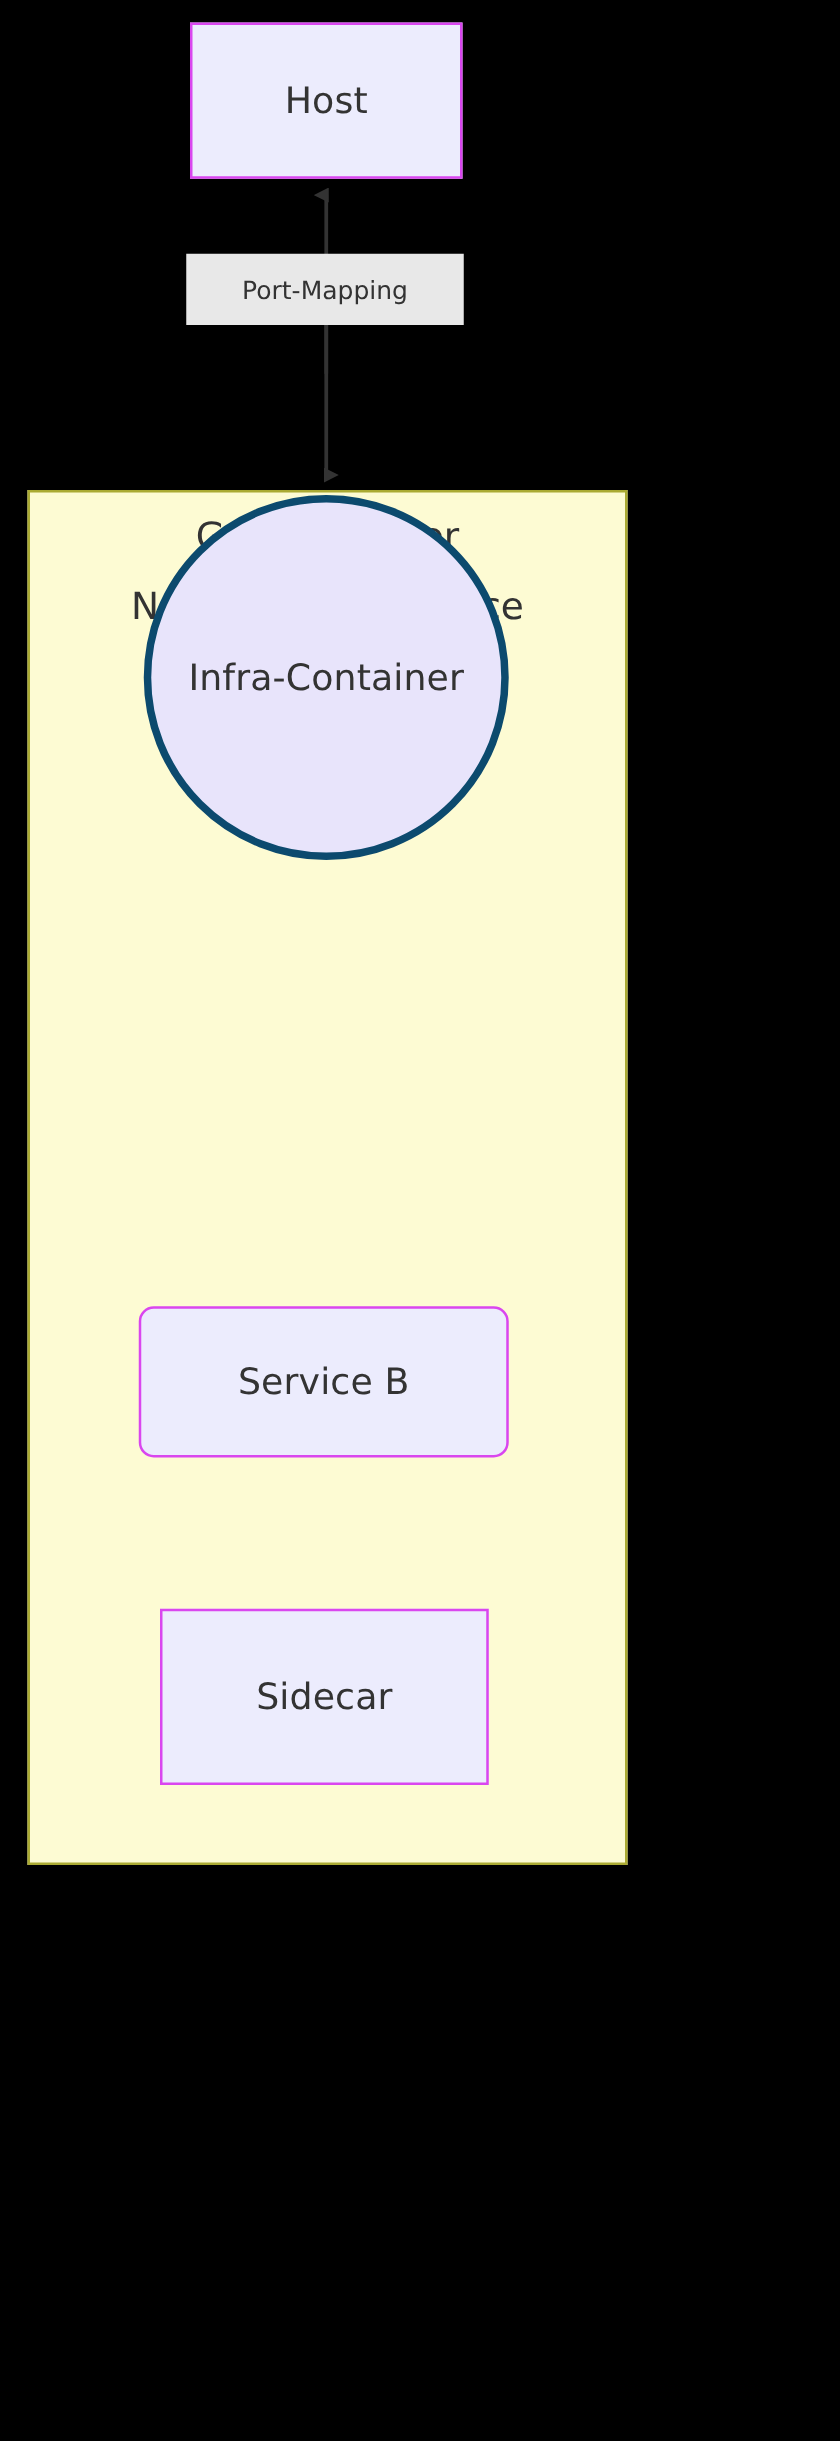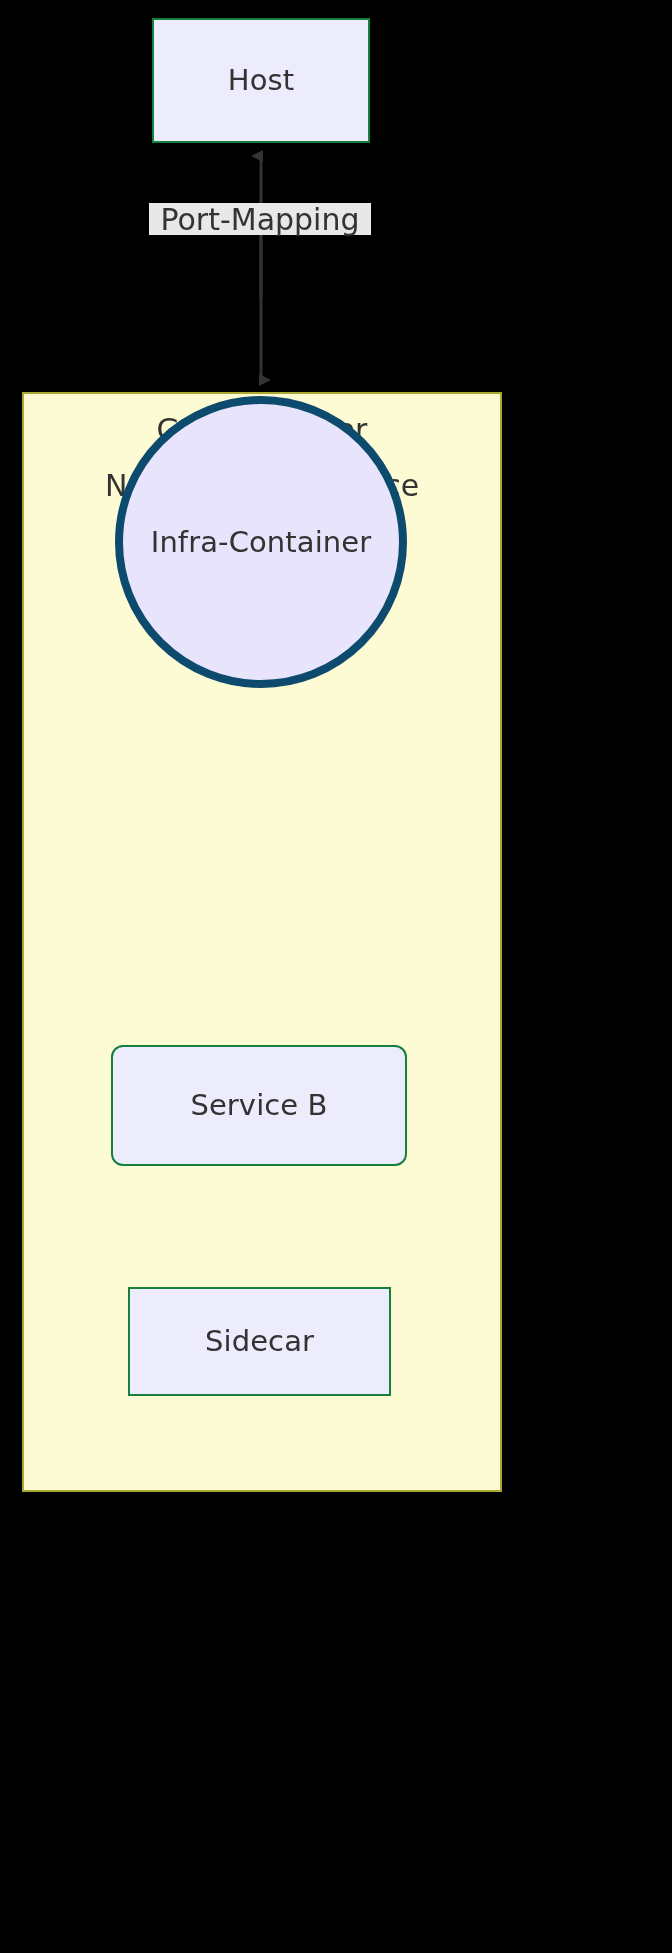--- a/index.html
+++ b/index.html
@@ -31,26 +31,26 @@
     justify-content: center;
     text-align: center;
     color: #333333;
     font-size: 29px;
     line-height: 1.25;
     letter-spacing: 0.1px;
   }
 
   .rect-node {
     background: #ececfd;
-    border: 2px solid #15803d;
+    border: 2px solid #d946ef;
   }
 
   .circle-node {
     background: #e8e4fb;
-    border: 8px solid #0c4a6e;
+    border: 6px solid #0c4a6e;
     border-radius: 50%;
   }
 
   
   #host-node {
     left: 152px;
     top: 18px;
     width: 218px;
     height: 125px;
   }
@@ -99,43 +99,43 @@
     left: 111px;
     top: 1045px;
     width: 296px;
     height: 121px;
     border-radius: 12px;
   }
   #sidecar-node {
     left: 128px;
     top: 1287px;
     width: 263px;
-    height: 109px;
+    height: 141px;
   }
 
   
   #port-mapping-edge {
     position: absolute;
     left: 0;
     top: 0;
     width: 672px;
     height: 1953px;
     pointer-events: none;
   }
 
   #port-mapping-label {
     position: absolute;
     left: 149px;
     top: 203px;
     width: 222px;
-    height: 32px;
+    height: 57px;
     box-sizing: border-box;
     background: #e8e8e8;
     color: #333333;
-    font-size: 30px;
+    font-size: 20px;
     display: flex;
     align-items: center;
     justify-content: center;
     white-space: nowrap;
   }
 </style>
 </head>
 <body>
 
 <div id="stage">

